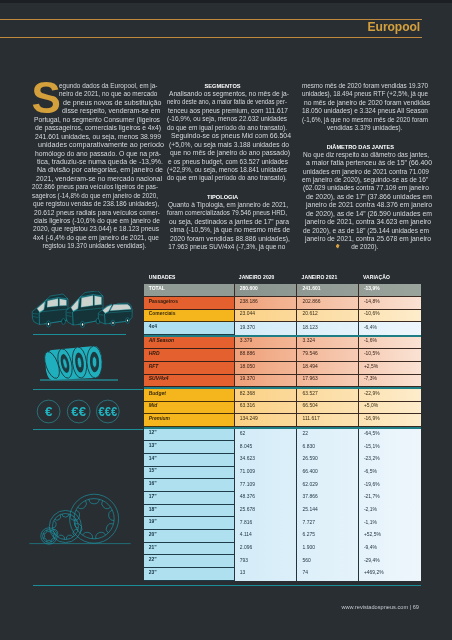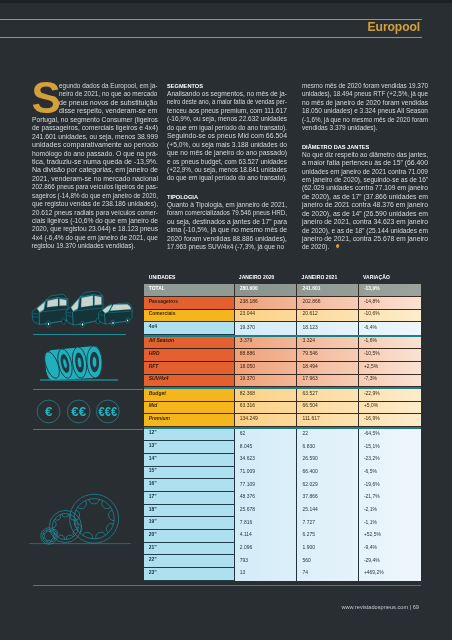--- a/index.html
+++ b/index.html
@@ -3,21 +3,21 @@
 <meta charset="utf-8">
 <style>
 * { box-sizing: border-box; margin:0; padding:0; }
 html,body { width:452px; height:640px; overflow:hidden; }
 body {
   background:#292e33;
   font-family:"Liberation Sans", sans-serif;
   -webkit-font-smoothing: antialiased;
   position:relative;
 }
-.page { position:absolute; inset:0; }
+.page { position:absolute; inset:0;text-align:center; }
 
 
 .topstrip { position:absolute; top:0; left:0; width:452px; height:3px; background:#1c2024; }
 
 
 .hdr-rule { position:absolute; left:0; width:421.5px; height:1.3px; background:#c08a3e; }
 .hdr-rule.r1 { top:18.5px; }
 .hdr-rule.r2 { top:36.5px; }
 .hdr-title {
   position:absolute; right:31.5px; top:20.2px;

